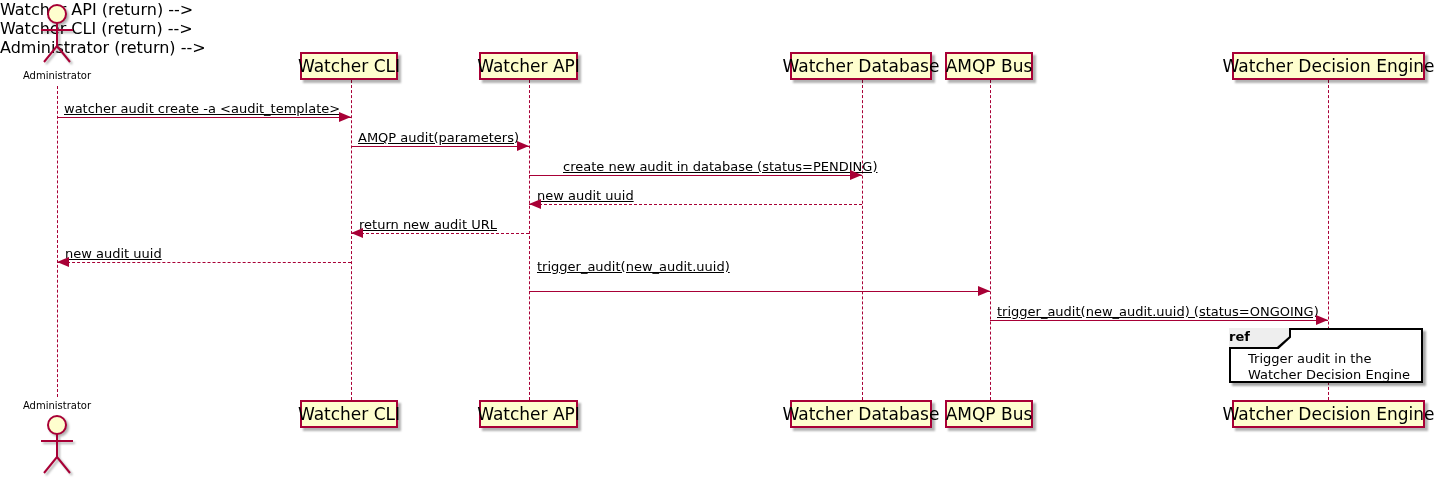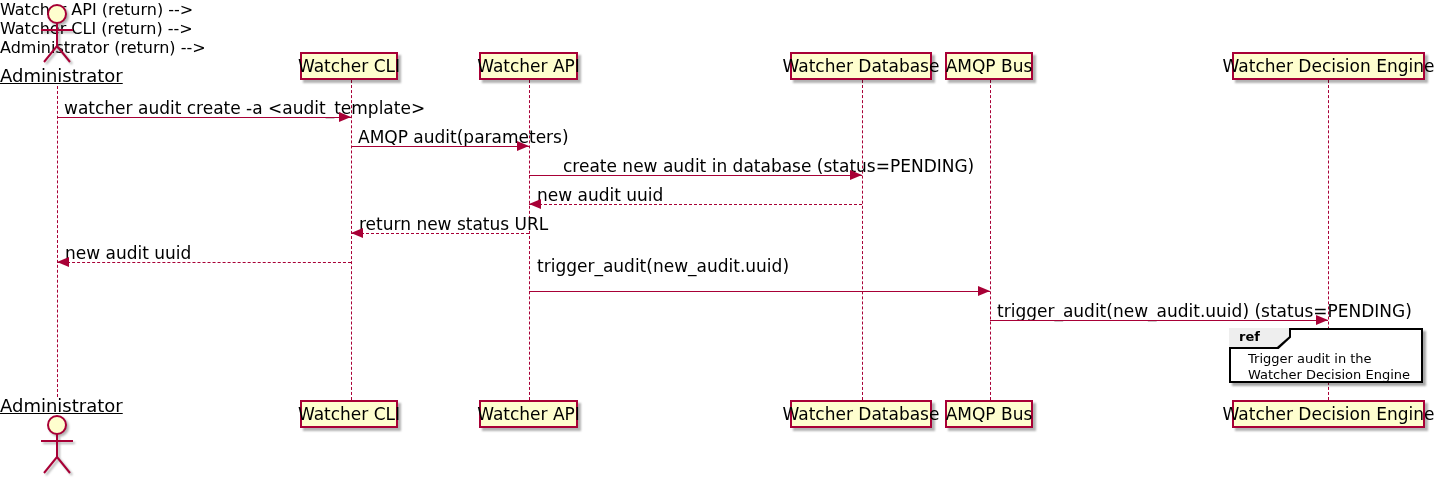--- a/index.html
+++ b/index.html
@@ -15,28 +15,28 @@
   }
   .pbox{
     position:absolute;height:24px;
     background:var(--participant-fill,#FEFECE);
     border:2px solid var(--participant-border,#A80036);
     box-shadow:3px 3px 2px var(--shadow,rgba(0,0,0,0.3));
     display:flex;align-items:center;justify-content:center;
     font-size:17px;white-space:nowrap;text-align:center;
   }
   .actor-label{
-    position:absolute;text-align:center;font-size:18px;height:16px;line-height:16px;text-decoration:underline;
+    position:absolute;text-align:center;font-size:10px;height:16px;line-height:16px;
   }
   .actor-svg{
     position:absolute;
     filter:drop-shadow(2px 2px 1px var(--shadow,rgba(0,0,0,0.3)));
   }
   .msg-label{
-    position:absolute;font-size:17px;height:15px;line-height:15px;white-space:nowrap;
+    position:absolute;font-size:13px;height:15px;line-height:15px;white-space:nowrap;text-decoration:underline;
   }
   .msg-line{position:absolute;height:0;}
   .msg-line.solid{border-top:1px solid var(--line,#A80036);}
   .msg-line.dashed{border-top:1px dashed var(--line,#A80036);}
   .ah-right{
     position:absolute;width:0;height:0;
     border-top:5px solid transparent;border-bottom:5px solid transparent;
     border-left:12px solid var(--line,#A80036);
   }
   .ah-left{
@@ -52,21 +52,21 @@
   .ref-tab-outer{
     position:absolute;left:-2px;top:-2px;width:62px;height:21px;
     background:var(--ref-border,#000000);
     clip-path:polygon(0 0,100% 0,100% 45%,80% 100%,0 100%);
   }
   .ref-tab-inner{
     position:absolute;left:0;top:0;width:60px;height:19px;
     background:var(--ref-tab-fill,#EEEEEE);
     clip-path:polygon(0 0,100% 0,100% 45%,80% 100%,0 100%);
     font-weight:bold;font-size:13px;line-height:18px;
-    padding-left:10px;box-sizing:border-box;
+    box-sizing:border-box;
   }
   .ref-line{
     position:absolute;left:17px;font-size:13px;height:15px;line-height:15px;white-space:nowrap;
   }
 </style>
 </head>
 <body>
 
 <div class="canvas">
 
@@ -118,42 +118,42 @@
 
    Watcher API (return) --&gt;
   <div>
     <div class="msg-label" style="left:537px;top:188px">new audit uuid</div>
     <div class="msg-line dashed" style="left:529px;top:204px;width:333px"></div>
     <div class="ah-left" style="left:529px;top:199px"></div>
   </div>
 
    Watcher CLI (return) --&gt;
   <div>
-    <div class="msg-label" style="left:359px;top:217px">return new status URL</div>
+    <div class="msg-label" style="left:359px;top:217px">return new audit URL</div>
     <div class="msg-line dashed" style="left:351px;top:233px;width:178px"></div>
     <div class="ah-left" style="left:351px;top:228px"></div>
   </div>
 
    Administrator (return) --&gt;
   <div>
     <div class="msg-label" style="left:65px;top:246px">new audit uuid</div>
     <div class="msg-line dashed" style="left:57px;top:262px;width:294px"></div>
     <div class="ah-left" style="left:57px;top:257px"></div>
   </div>
 
   
   <div>
     <div class="msg-label" style="left:537px;top:259px">trigger_audit(new_audit.uuid)</div>
     <div class="msg-line solid" style="left:529px;top:291px;width:461px"></div>
     <div class="ah-right" style="left:978px;top:286px"></div>
   </div>
 
   
   <div>
-    <div class="msg-label" style="left:997px;top:304px">trigger_audit(new_audit.uuid) (status=PENDING)</div>
+    <div class="msg-label" style="left:997px;top:304px">trigger_audit(new_audit.uuid) (status=ONGOING)</div>
     <div class="msg-line solid" style="left:990px;top:320px;width:338px"></div>
     <div class="ah-right" style="left:1316px;top:315px"></div>
   </div>
 
   
   <div class="ref" style="left:1229px;top:328px;width:190px;height:51px">
     <div class="ref-tab-outer">
       <div class="ref-tab-inner">ref</div>
     </div>
     <div class="ref-line" style="top:21px">Trigger audit in the</div>

